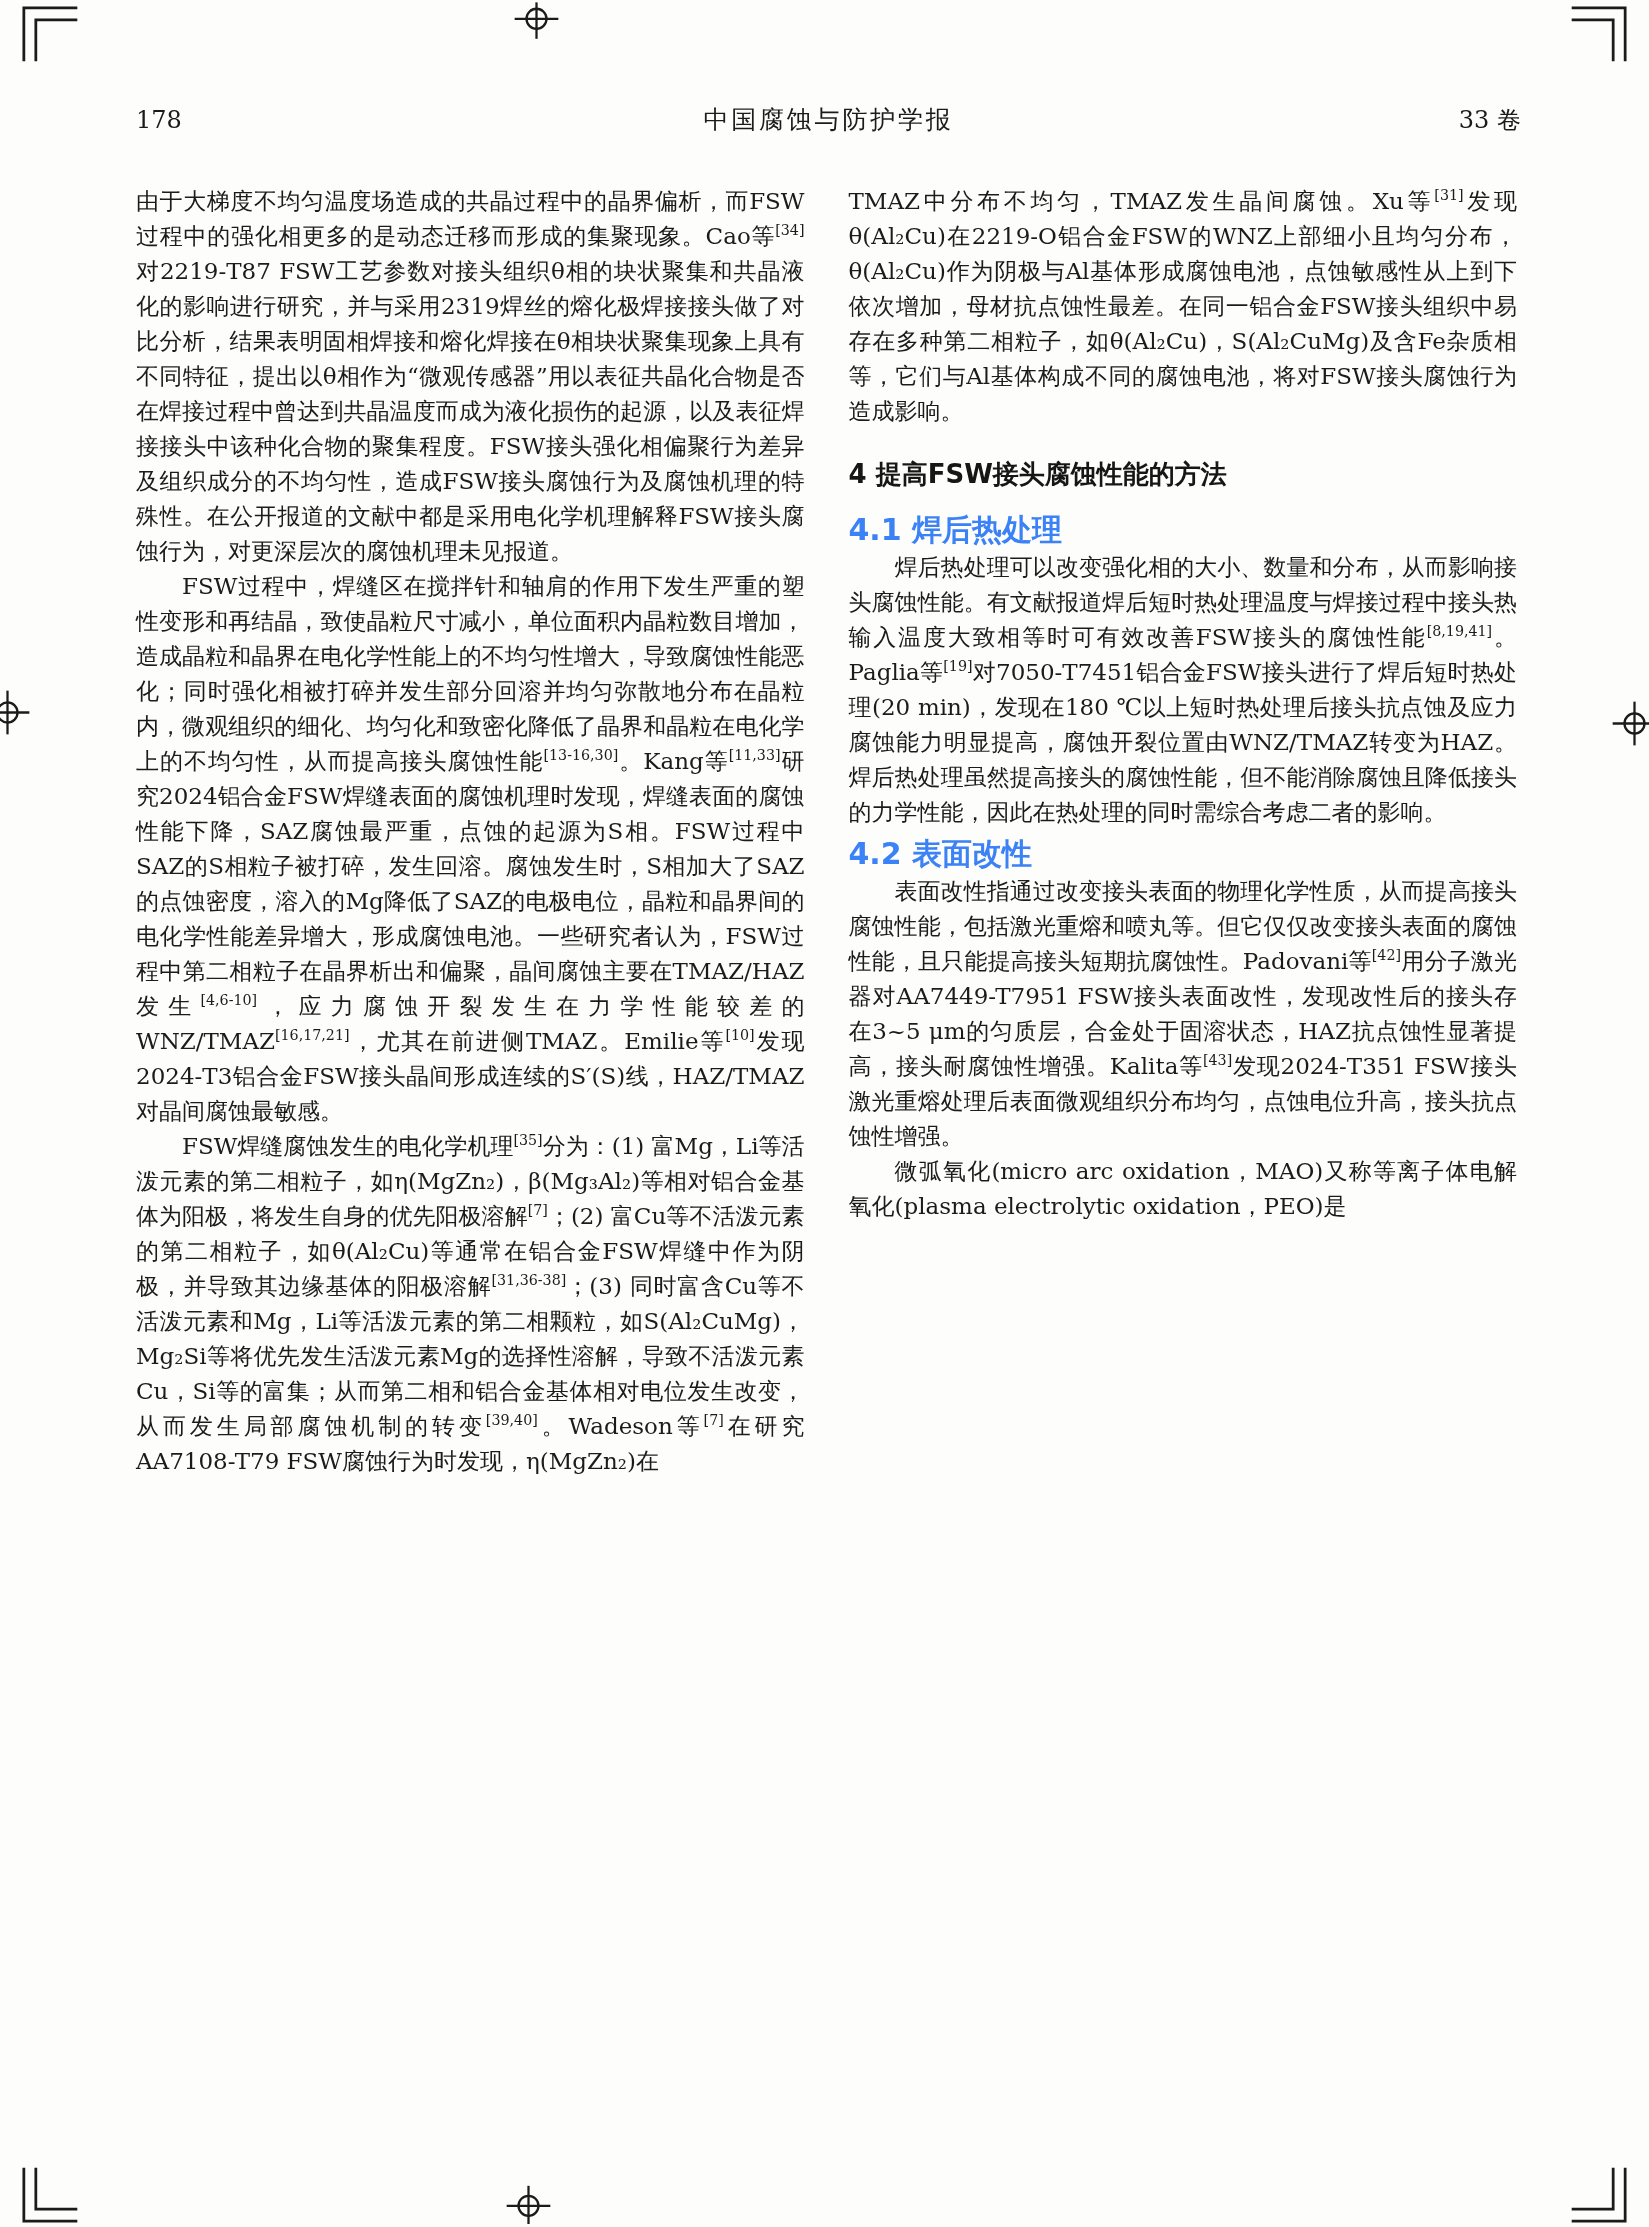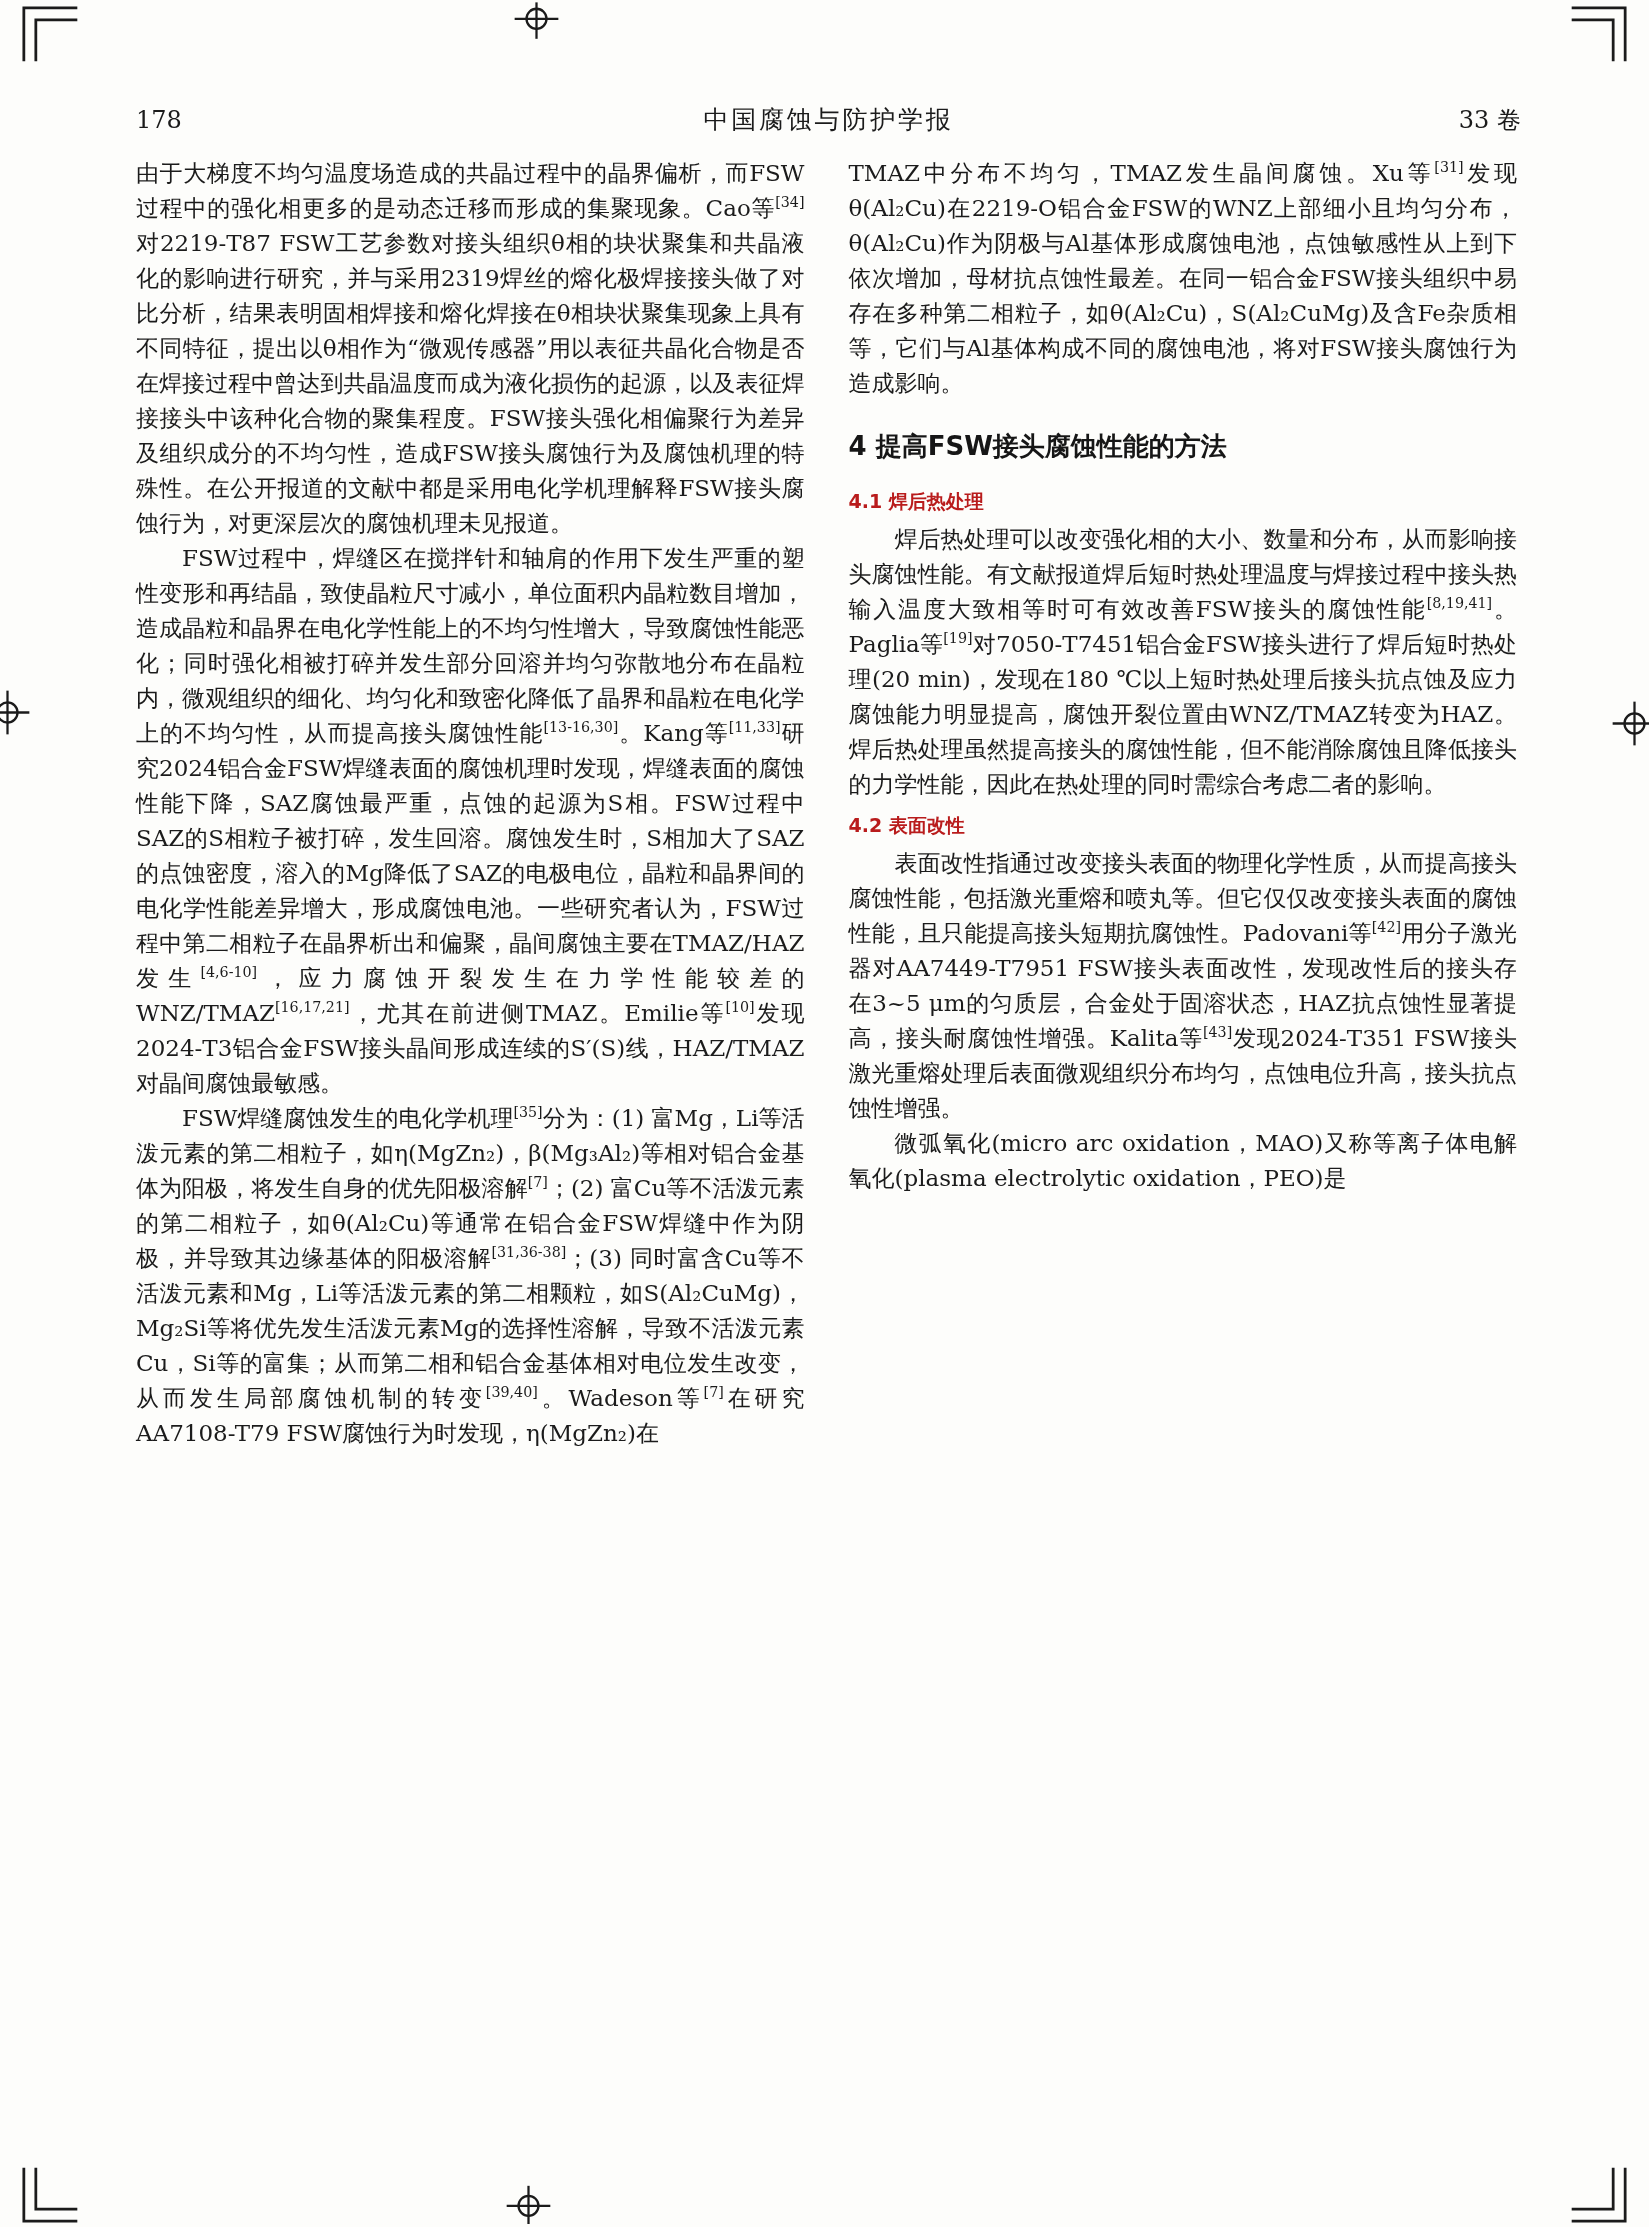--- a/index.html
+++ b/index.html
@@ -43,40 +43,41 @@
     top: 156px; left: 136px;
     width: 1381px; height: 2020px;
     display: flex;
     gap: 44px;
   }
   .col {
     width: 669px;
     font-size: 23px;
     line-height: 35px;
     text-align: justify;
+    margin-top: 28px;
   }
   .para { text-indent: 2em; }
   .para.cont { text-indent: 0; }
   .para sup { font-size: 0.62em; line-height: 0; vertical-align: super; }
   .sec-heading {
     font-family: "DejaVu Sans", "Liberation Sans", sans-serif;
     font-weight: bold;
     font-size: 26px;
     line-height: 35px;
     margin: 27.5px 0 20px 0;
     color: #161616;
     text-align: left;
   }
   .sub-heading {
     font-family: "DejaVu Sans", "Liberation Sans", sans-serif;
     font-weight: bold;
-    font-size: 19px;
+    font-size: 30px;
     line-height: 35px;
     margin: 5.5px 0 3.7px 0;
-    color: #b91c1c;
+    color: #3b82f6;
     text-align: left;
   }
 </style>
 </head>
 <body>
 
 <div class="sheet">
 
   <div class="mark crop-tl">
     <svg width="59" height="59" viewBox="0 0 64 64">

